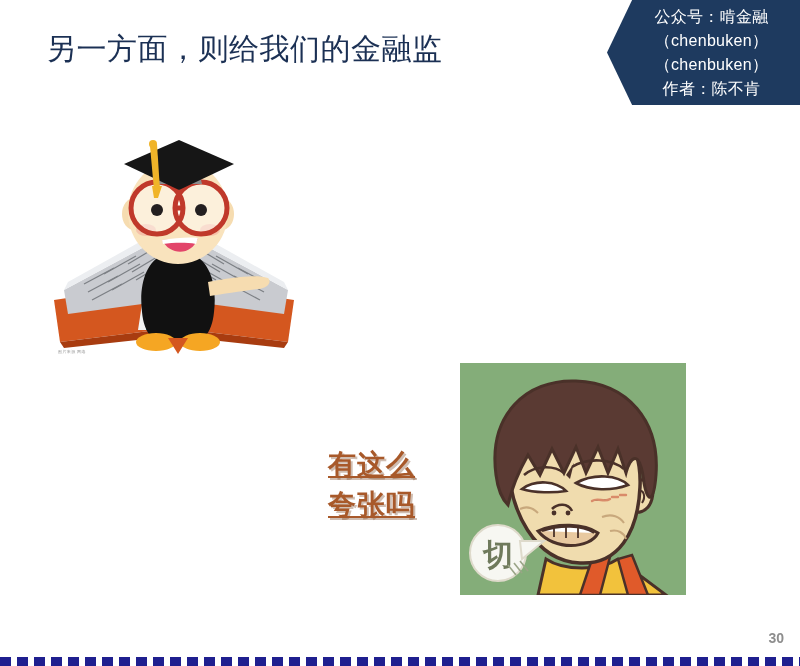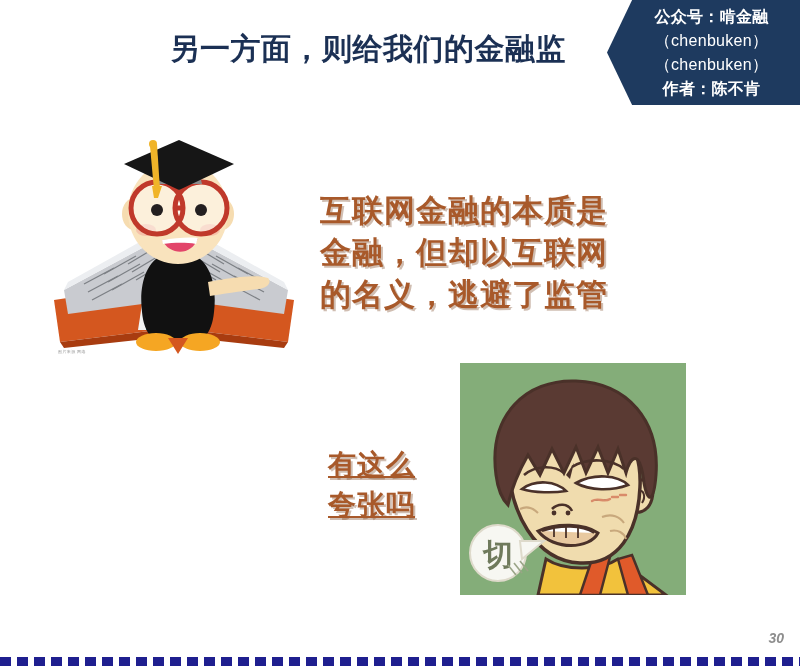--- a/index.html
+++ b/index.html
@@ -24,32 +24,31 @@
     box-sizing:border-box;
   }
   .corner-banner .bl{
     display:block;
     font-size:16px;
     line-height:24px;
     letter-spacing:0.3px;
     padding-left:16px;
     white-space:nowrap;
   }
-  .corner-banner .bl.cn{font-weight:700;}
+  .corner-banner .bl.cn{font-weight:400;}
 
   
   .title{
     position:absolute;left:46px;top:28px;
     width:520px;
     color:#1b3054;
-    font-weight:bold;
+    font-weight:normal;
     font-size:30px;
     line-height:41px;
     letter-spacing:0.5px;
-    text-align:right;
   }
   .title .tl{display:block;white-space:nowrap;}
 
   
   .scholar{
     position:absolute;left:42px;top:132px;
     width:272px;height:228px;
   }
   .scholar svg{display:block;width:100%;height:100%;}
   .wm{
@@ -89,21 +88,21 @@
     position:absolute;left:460px;top:363px;
     width:226px;height:232px;
     background:#84ad79;
     overflow:hidden;
   }
   .cartoon svg{display:block;width:100%;height:100%;}
 
   
   .pagenum{
     position:absolute;right:16px;bottom:20px;
-    font-size:14px;font-style:italic;font-weight:bold;
+    font-size:14px;font-weight:bold;
     color:#8d8d8d;
   }
 
   
   .bottom-strip{
     position:absolute;left:0;bottom:0;width:800px;height:9px;
     background:repeating-linear-gradient(to right,
        #1f1f8f 0px, #1f1f8f 11px,
        #ffffff 11px, #ffffff 17px);
   }
@@ -196,25 +195,20 @@
 
       <path d="M118 36 C128 28 146 28 156 36 L160 52 L116 52 Z" fill="#8c8c8c"></path>
       <path d="M82 32 L137 8 L192 32 L137 58 Z" fill="#161616"></path>
       <path d="M108 14 L112 58 L118 58 L115 12 Z" fill="#f0b429"></path>
       <circle cx="111" cy="12" r="4" fill="#f0b429"></circle>
       <path d="M110 54 L120 54 L116 66 L112 66 Z" fill="#f0b429"></path>
     </svg>
     <div class="wm">图片来源 网络</div>
   </div>
 
-  <div class="brown-block">
-    <span class="bl2">互联网金融的本质是</span>
-    <span class="bl2">金融，但却以互联网</span>
-    <span class="bl2">的名义，逃避了监管</span>
-  </div>
 
   <div class="question">
     <span class="bl3">有这么</span>
     <span class="bl3">夸张吗</span>
   </div>
 
   <div class="cartoon">
     <svg viewBox="0 0 226 232" xmlns="http://www.w3.org/2000/svg">
       <rect x="0" y="0" width="226" height="232" fill="#84ad79"></rect>
 

